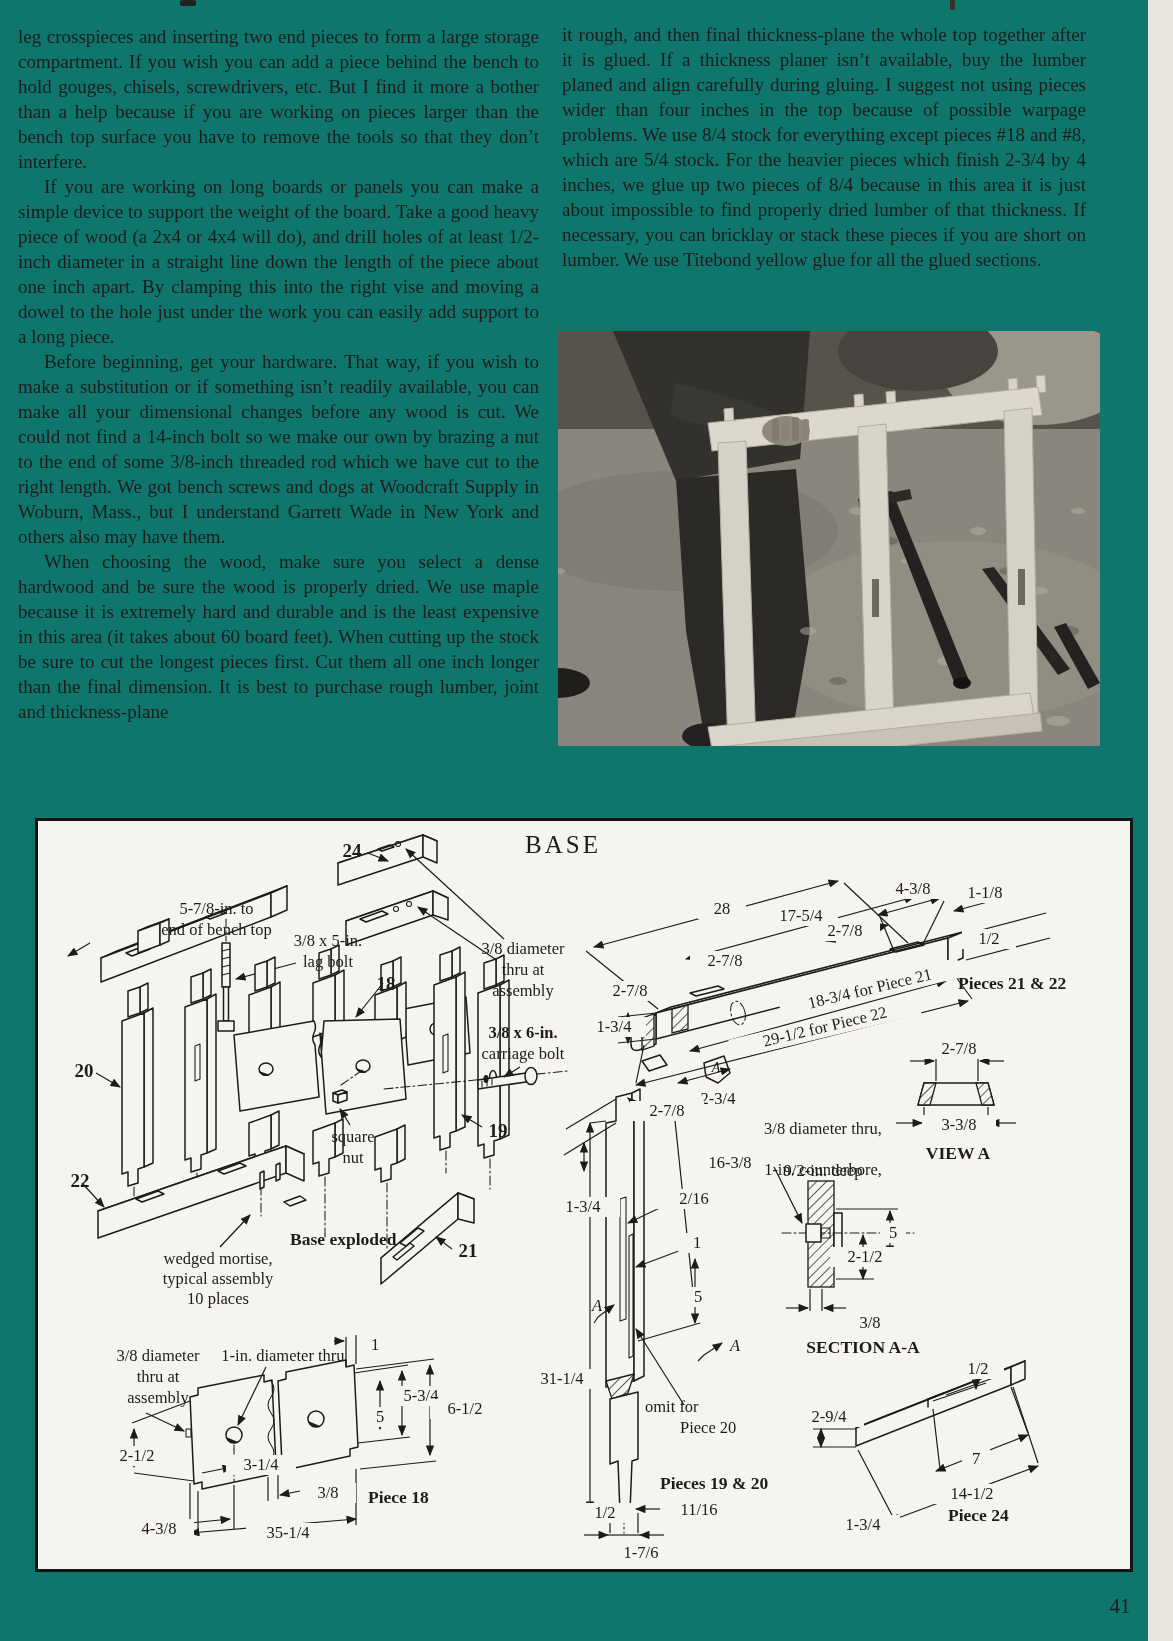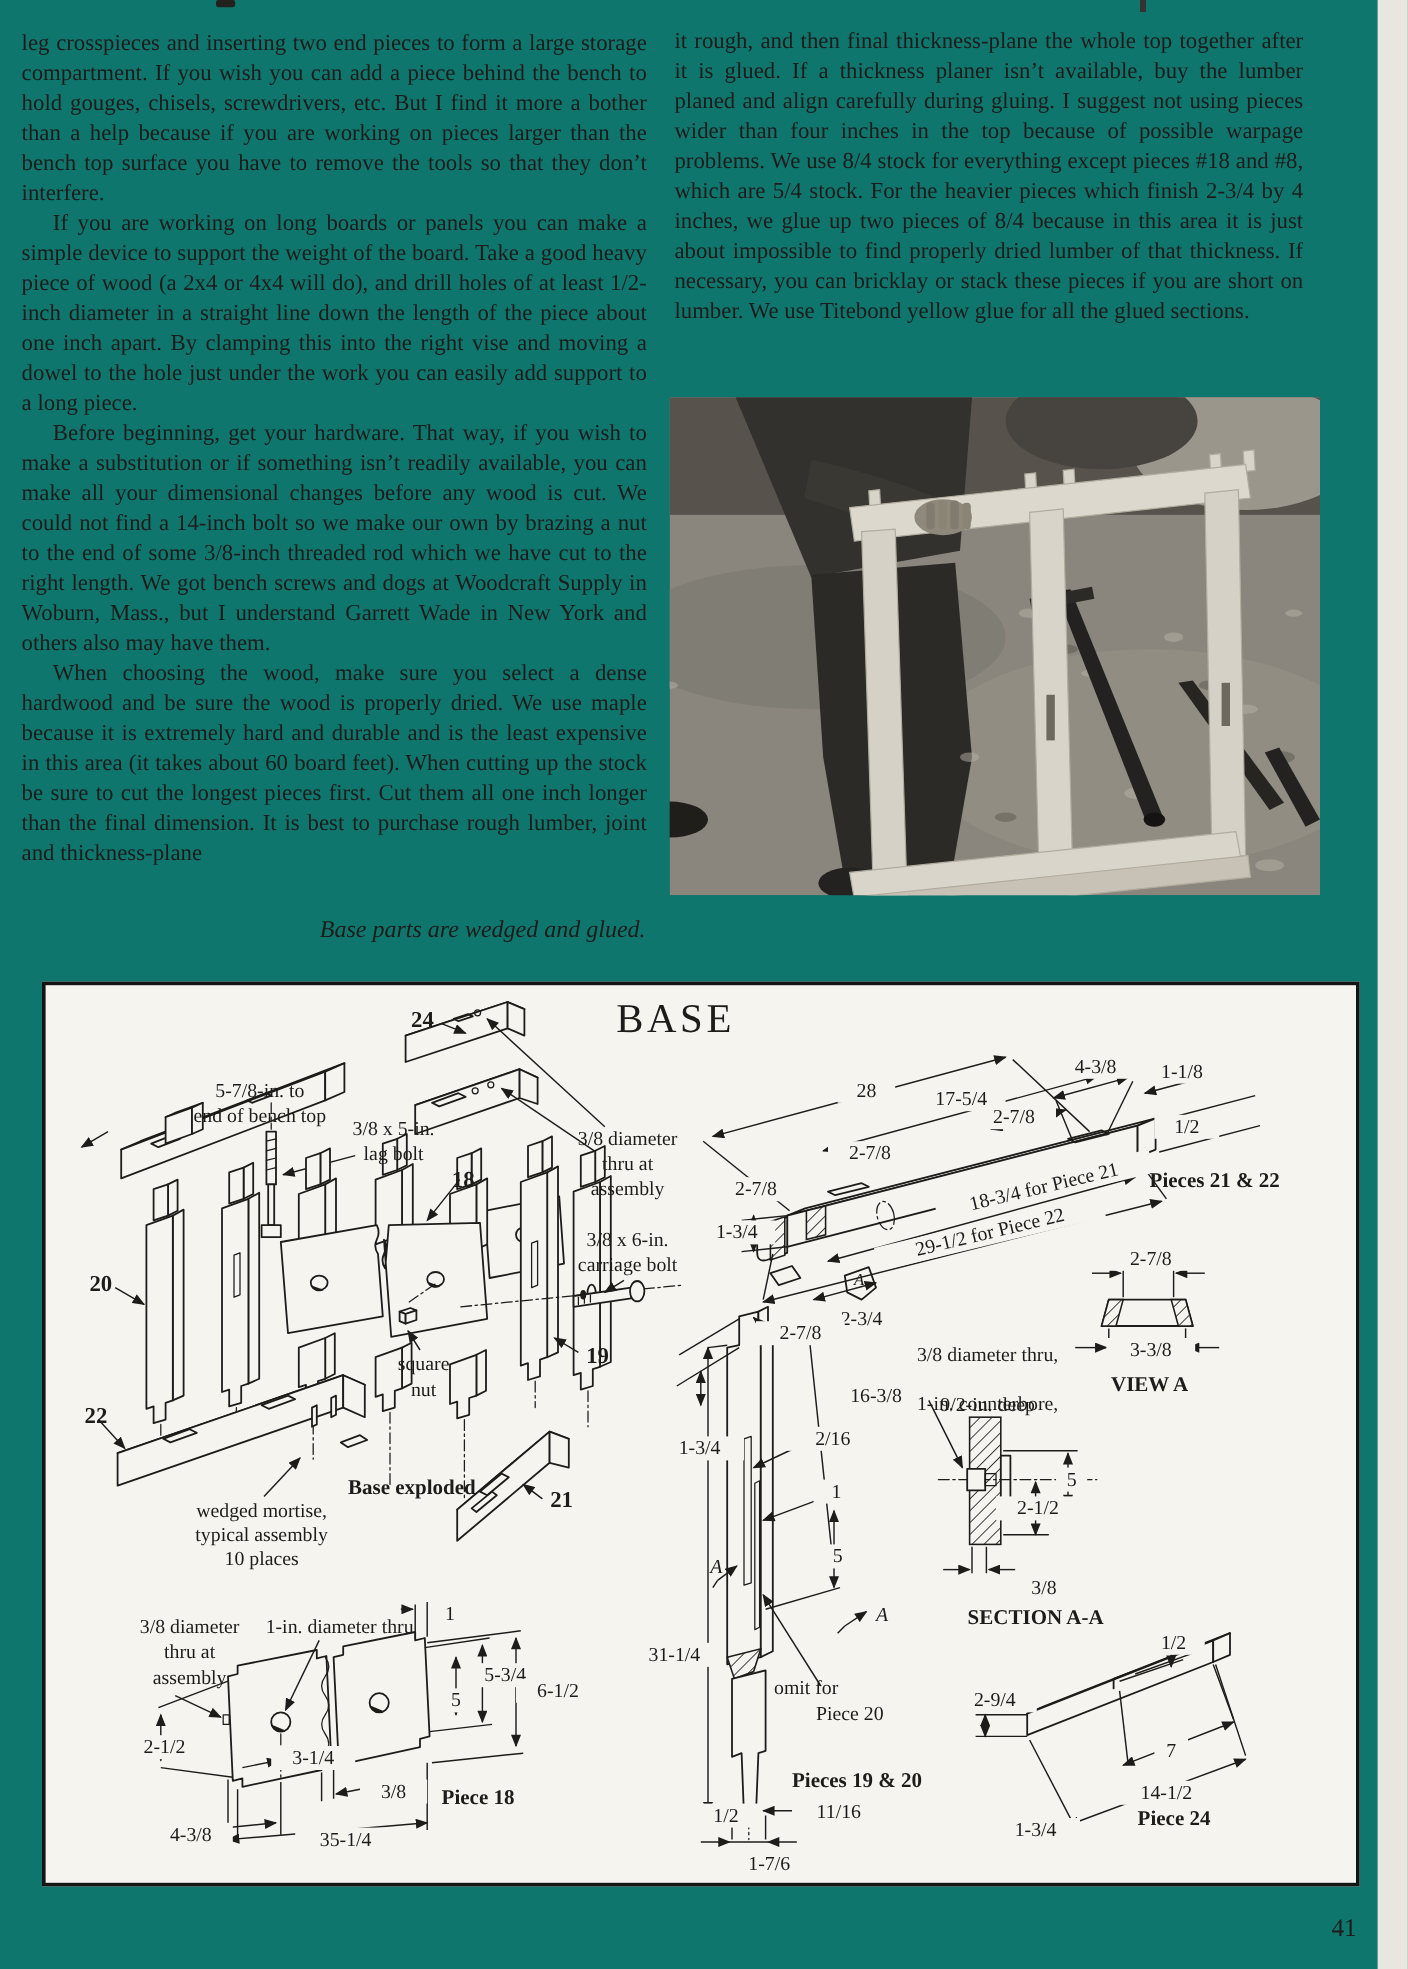--- a/index.html
+++ b/index.html
@@ -14,21 +14,21 @@
   .caption{position:absolute;left:18px;top:764px;width:520px;text-align:right;
            font-style:italic;font-size:20px;}
   .pagenum{position:absolute;left:1092px;top:1594px;width:56px;text-align:center;font-size:21px;}
   
   .photo{position:absolute;left:558px;top:331px;width:542px;height:415px;}
   
   .diagram{position:absolute;left:35px;top:818px;width:1092px;height:748px;
            border:3px solid #141414;background:#f6f4ef;box-sizing:content-box;}
   .diagram svg{position:absolute;left:0;top:0;}
   .dtitle{position:absolute;left:460px;top:10px;width:130px;text-align:center;
-          font-size:34px;letter-spacing:3px;}
+          font-size:25px;letter-spacing:3px;}
   .lbl{position:absolute;font-size:16.5px;line-height:1.22;text-align:center;color:#1d1c1a;}
   .lf{text-align:left;}
   .bg{background:#f6f4ef;padding:0 2px;}
   .b{font-weight:bold;font-size:17.5px;}
   .co{font-weight:bold;font-size:19px;}
   .rot{transform:rotate(-13.5deg);}
   .ital{font-style:italic;}
   
   .art1{position:absolute;left:180px;top:0;width:16px;height:6px;background:#23211e;border-radius:2px;}
   .art2{position:absolute;left:950px;top:0;width:5px;height:10px;background:#35332f;}
@@ -123,21 +123,20 @@
       <g>
         <ellipse cx="228" cy="100" rx="24" ry="15" fill="#8f897c"></ellipse>
         <rect x="214" y="88" width="7" height="22" rx="3" fill="#817b6f"></rect>
         <rect x="224" y="86" width="7" height="24" rx="3" fill="#8a8477"></rect>
         <rect x="234" y="86" width="7" height="24" rx="3" fill="#817b6f"></rect>
         <rect x="244" y="88" width="7" height="22" rx="3" fill="#8a8477"></rect>
       </g>
     </svg>
   </div>
 
-  <div class="caption">Base parts are wedged and glued.</div>
 
   <div class="diagram">
     <svg width="1092" height="748" viewBox="0 0 1092 748">
       <defs>
         <pattern id="hh" width="7" height="7" patternUnits="userSpaceOnUse" patternTransform="rotate(45)">
           <rect width="7" height="7" fill="#f6f4ef"></rect>
           <line x1="0" y1="0" x2="0" y2="7" stroke="#1d1c1a" stroke-width="1.4"></line>
         </pattern>
         <marker id="ar" viewBox="0 0 10 8" refX="9" refY="4" markerWidth="9" markerHeight="7" orient="auto-start-reverse">
           <path d="M0,0L10,4L0,8Z" fill="#1d1c1a"></path>
@@ -437,21 +436,21 @@
 
     <div class="lbl" style="left:45px;top:78px;width:267px;">5-7/8-in. to</div>
     <div class="lbl" style="left:45px;top:99px;width:267px;">end of bench top</div>
     <div class="lbl co" style="left:296px;top:18px;width:36px;">24</div>
     <div class="lbl" style="left:240px;top:110px;width:100px;">3/8 x 5-in.</div>
     <div class="lbl" style="left:240px;top:131px;width:100px;">lag bolt</div>
     <div class="lbl co" style="left:330px;top:151px;width:36px;">18</div>
     <div class="lbl" style="left:425px;top:118px;width:120px;">3/8 diameter</div>
     <div class="lbl" style="left:425px;top:139px;width:120px;">thru at</div>
     <div class="lbl" style="left:425px;top:160px;width:120px;">assembly</div>
-    <div class="lbl" style="left:420px;top:202px;width:130px;">3/8 x 6-in.</div>
+    <div class="lbl" style="left:420px;top:202px;width:130px;font-weight:bold;">3/8 x 6-in.</div>
     <div class="lbl" style="left:420px;top:223px;width:130px;">carriage bolt</div>
     <div class="lbl co" style="left:28px;top:238px;width:36px;">20</div>
     <div class="lbl co" style="left:442px;top:298px;width:36px;">19</div>
     <div class="lbl" style="left:275px;top:306px;width:80px;">square</div>
     <div class="lbl" style="left:275px;top:327px;width:80px;">nut</div>
     <div class="lbl co" style="left:24px;top:348px;width:36px;">22</div>
     <div class="lbl co" style="left:412px;top:418px;width:36px;">21</div>
     <div class="lbl" style="left:105px;top:428px;width:150px;">wedged mortise,</div>
     <div class="lbl" style="left:105px;top:448px;width:150px;">typical assembly</div>
     <div class="lbl" style="left:105px;top:468px;width:150px;">10 places</div>

